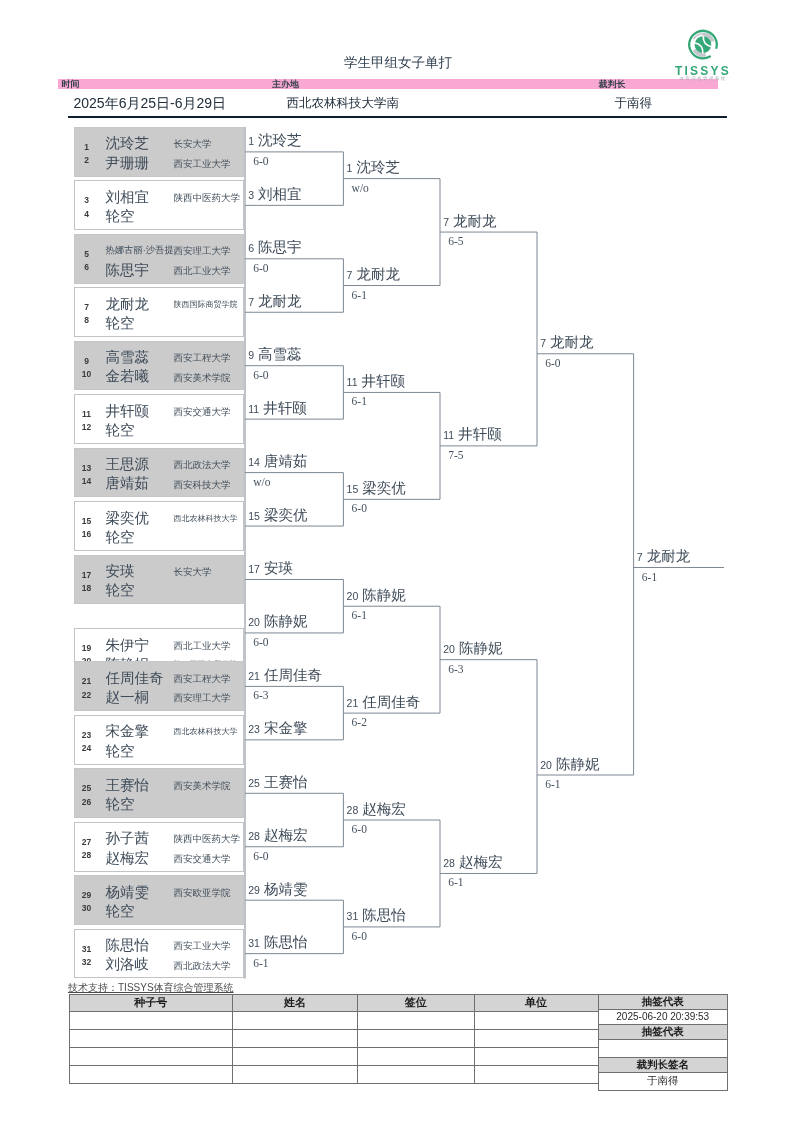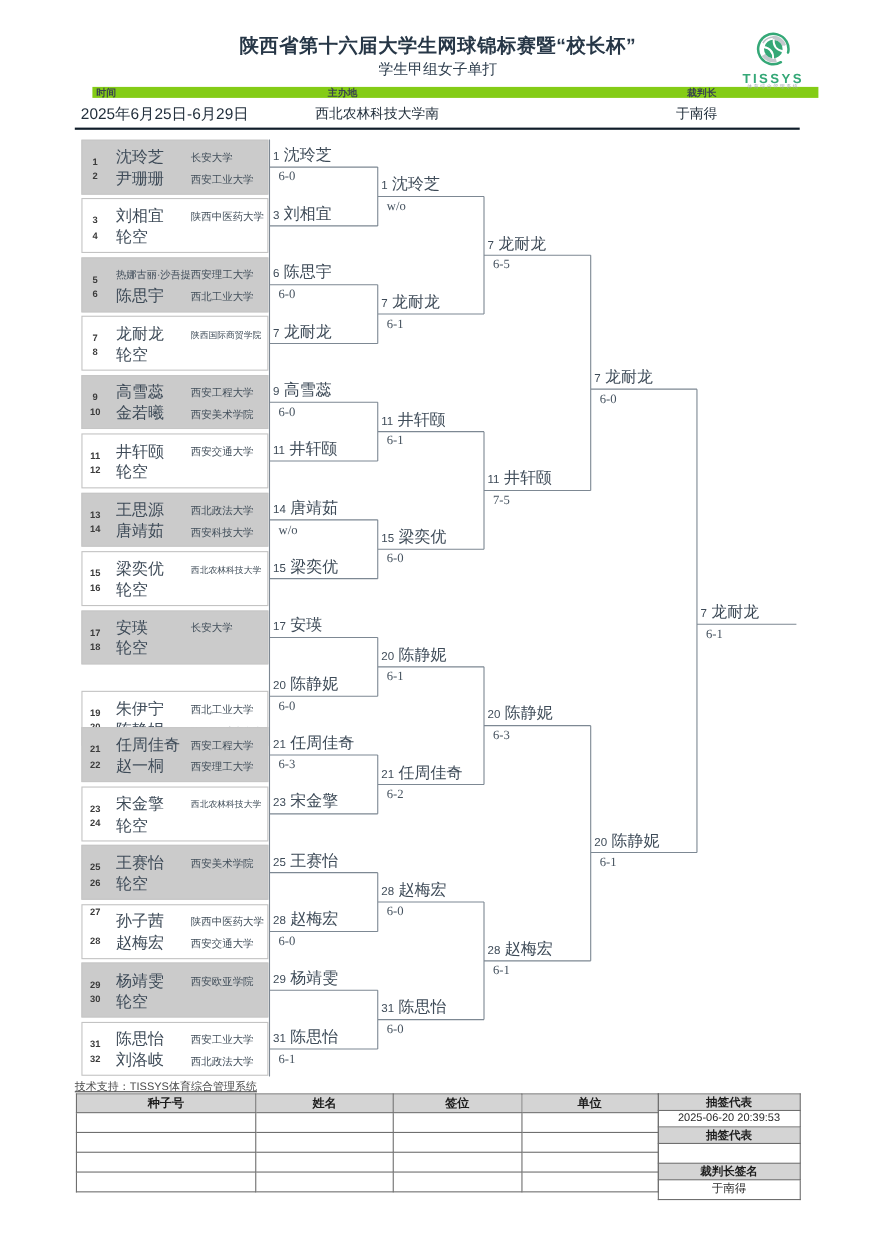--- a/index.html
+++ b/index.html
@@ -13,21 +13,21 @@
   
   #title { left:68px; width:660px; top:29px; text-align:center;
             font-size:17.5px; font-weight:bold; color:#273747; letter-spacing:.5px; }
   #subtitle { left:68px; width:660px; top:54px; text-align:center;
                font-size:13.5px; color:#2e3e4e; }
   #logo { left:663px; top:22px; width:80px; height:62px; z-index:5; }
   #logo .brand { position:absolute; left:0; top:41.5px; width:80px; text-align:center;
                   font-size:12px; font-weight:bold; color:#35a877; letter-spacing:2.2px; }
   #logo .tagline { position:absolute; left:0; top:53.5px; width:80px; text-align:center;
                     font-size:4.5px; color:#a4abb1; letter-spacing:1.4px; white-space:nowrap; }
-  #infobar { left:84px; top:78.7px; width:659.6px; height:10.8px; background:#84cc16; }
+  #infobar { left:58px; top:78.7px; width:659.6px; height:10.8px; background:#f9a8d4; }
   .ilabel { position:absolute; top:0; height:10.8px; line-height:11px; font-size:9px;
              color:#39434e; font-weight:bold; }
   .ivalue { position:absolute; top:92px; height:22px; line-height:22px; font-size:12.5px; color:#222f3c; }
   #ival0 { font-weight:normal; font-size:14px; }
   #thickrule { left:67.7px; top:115.7px; width:659.6px; height:2.2px; background:#101d2a; }
 
   
   .group { position:absolute; left:73.5px; width:170.2px; height:49.8px;
             background:#fff; border:1px solid #c3c3c3; box-sizing:border-box; }
   .group.shaded { background:#cbcbcb; border-color:#c6c6c6; }
@@ -58,21 +58,20 @@
   #maintbl td { height:17.2px; }
   #sidetbl { left:597.5px; top:993.5px; width:130.5px; }
   #sidetbl .hd { background:#d4d4d4; font-weight:bold; color:#1c1c1c; }
   #sidetbl td { font-size:10.5px; color:#2a2a2a; }
 </style>
 </head>
 <body>
 
 <div id="page">
 
-  <div id="title" class="abs">陕西省第十六届大学生网球锦标赛暨“校长杯”</div>
   <div id="logo" class="abs">
     <svg width="80" height="62" viewBox="0 0 80 62">
       <g transform="rotate(60 40 22.6)">
         <circle cx="40" cy="22.6" r="13.8" fill="none" stroke="#35a877" stroke-width="2.3" stroke-dasharray="75 12" stroke-linecap="round"></circle>
       </g>
       <g transform="rotate(-150 40 22.6)">
         <circle cx="40" cy="22.6" r="10.9" fill="none" stroke="#bdc2c7" stroke-width="1.4" stroke-dasharray="25 48"></circle>
       </g>
       <g transform="rotate(75 40 22.6)">
         <circle cx="40" cy="22.6" r="10.2" fill="none" stroke="#c3c8cc" stroke-width="4" stroke-dasharray="13 21"></circle>
@@ -201,21 +200,21 @@
   </div>
   <div class="group shaded" style="top:768.3px">
     <div class="seednum" style="top:15px">25</div>
     <div class="seednum" style="top:28.3px">26</div>
     <div class="pname" style="top:7.5px">王赛怡</div>
     <div class="pname" style="top:26.8px">轮空</div>
     <div class="club" style="top:11.5px">西安美术学院</div>
     <div class="club" style="top:31px"></div>
   </div>
   <div class="group" style="top:821.8px">
-    <div class="seednum" style="top:2px">27</div>
+    <div class="seednum" style="top:15px">27</div>
     <div class="seednum" style="top:28.3px">28</div>
     <div class="pname" style="top:7.5px">孙子茜</div>
     <div class="pname" style="top:26.8px">赵梅宏</div>
     <div class="club" style="top:11.5px">陕西中医药大学</div>
     <div class="club" style="top:31px">西安交通大学</div>
   </div>
   <div class="group shaded" style="top:875.2px">
     <div class="seednum" style="top:15px">29</div>
     <div class="seednum" style="top:28.3px">30</div>
     <div class="pname" style="top:7.5px">杨靖雯</div>

